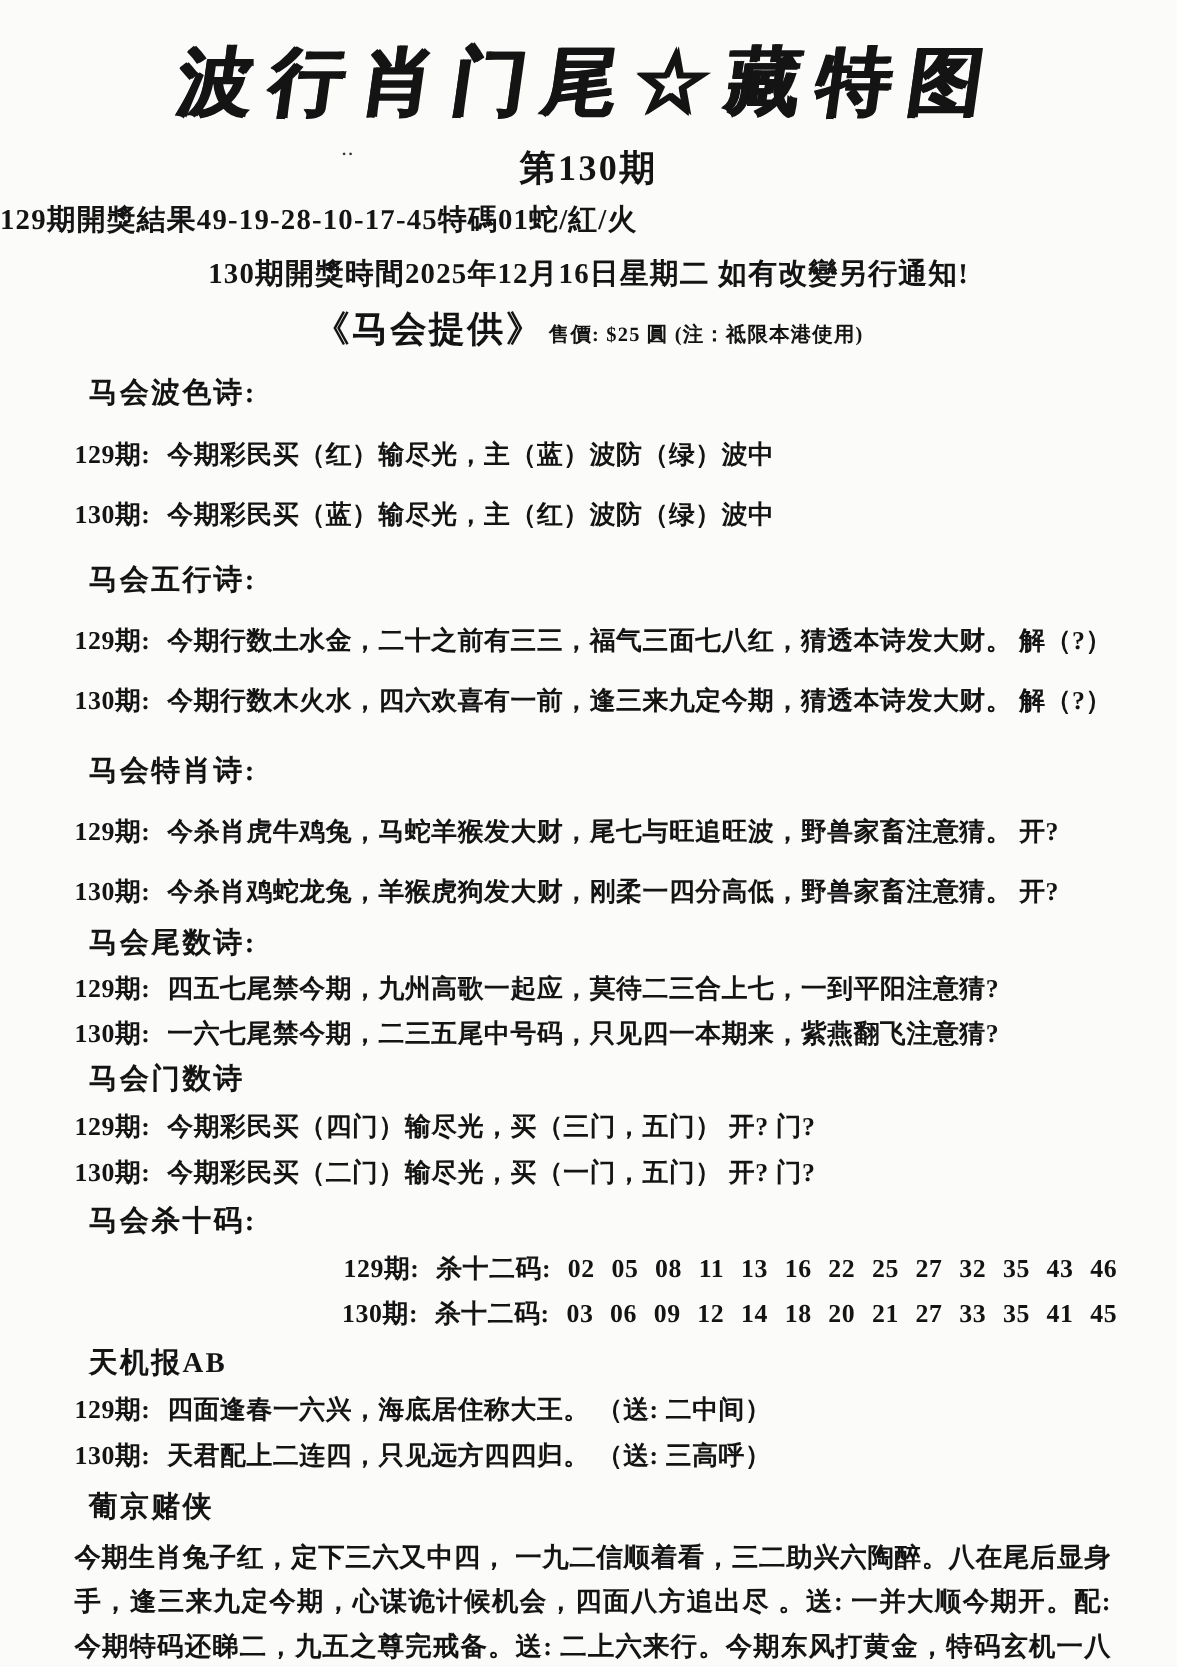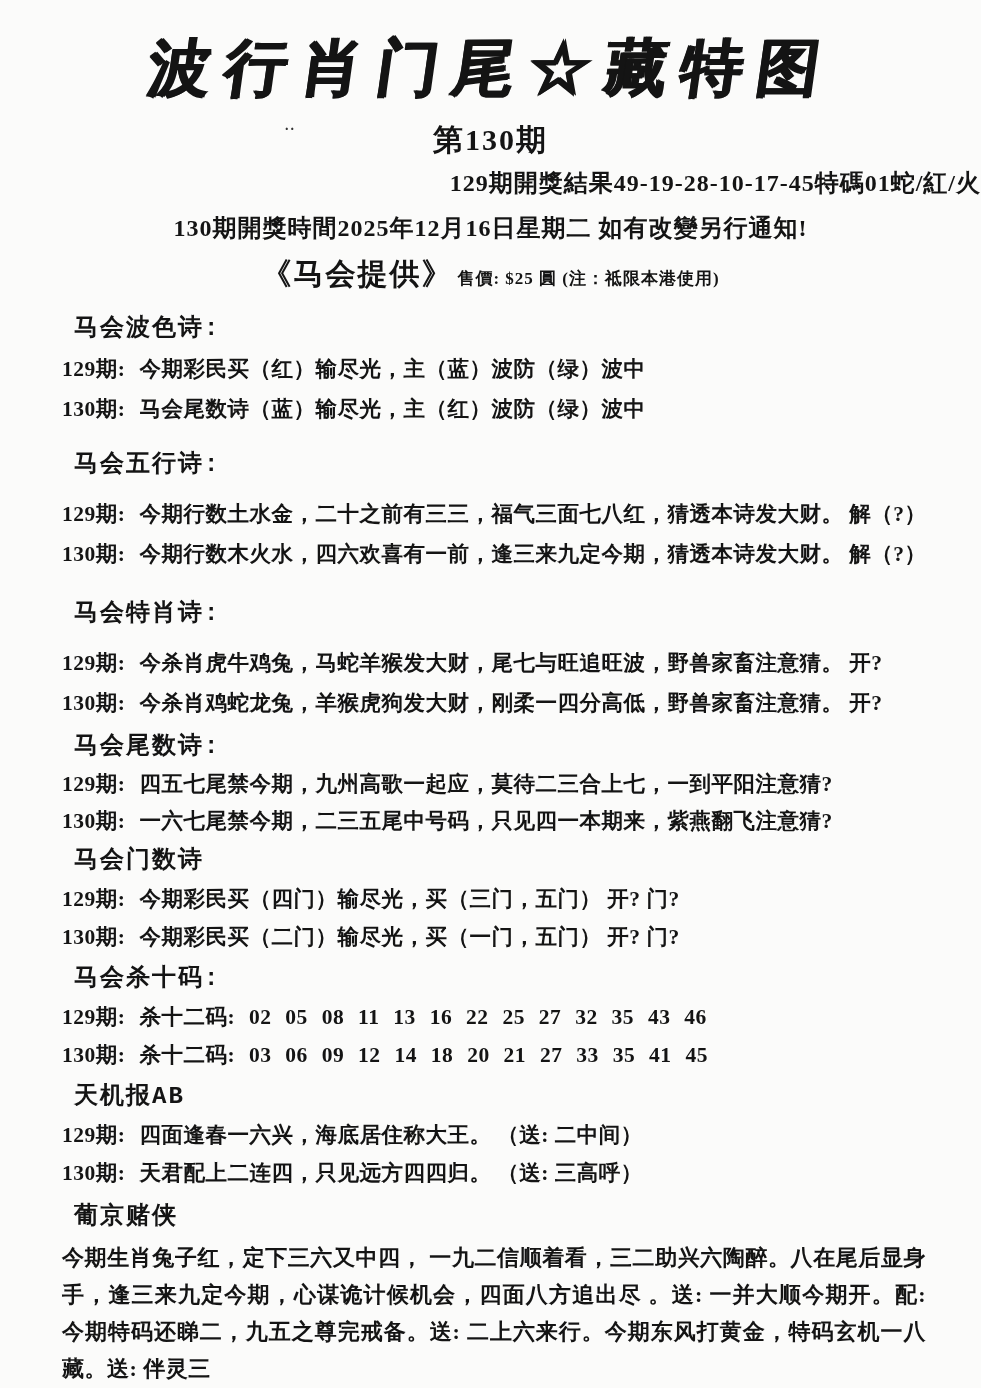--- a/index.html
+++ b/index.html
@@ -27,54 +27,54 @@
   .artifact-dots{
     position:absolute;left:285px;top:118px;
     font-size:14px;font-weight:bold;color:#333;letter-spacing:2px;
   }
   .issue{
     margin-top:10px;
     text-align:center;
     font-size:30px;font-weight:900;letter-spacing:2px;
   }
   .result-line{
-    margin-top:6px;text-align:right;
+    margin-top:6px;text-align:left;
     font-size:24px;font-weight:900;letter-spacing:1px;
   }
   .time-line{
     margin-top:13px;text-align:center;
     font-size:24px;font-weight:900;letter-spacing:1px;
   }
   .provider-line{
     margin-top:10px;text-align:center;white-space:nowrap;
   }
   .provider-name{font-size:30px;font-weight:900;letter-spacing:2px;}
   .price-note{font-size:17px;font-weight:900;letter-spacing:1px;}
   
   .content{padding-left:62px;padding-right:50px;}
   .sec-heading{
-    font-size:24px;font-weight:900;letter-spacing:2px;margin-left:12px;font-family:Liberation Mono, monospace;
+    font-size:24px;font-weight:900;letter-spacing:2px;margin-left:12px;
   }
   .row{
-    margin-top:11px;
+    margin-top:21px;
     font-size:21.5px;font-weight:900;letter-spacing:0.5px;
     white-space:nowrap;
   }
   .row-label{margin-right:14px;}
   .s0 .sec-heading{margin-top:16px;}
   .s1 .sec-heading{margin-top:24px;}
   .s1 .row.first{margin-top:20px;}
   .s2 .sec-heading{margin-top:28px;}
   .s2 .row.first{margin-top:20px;}
   .s3 .sec-heading{margin-top:12px;}
   .s3 .row{margin-top:8px;}
   .s4 .sec-heading{margin-top:8px;}
   .s4 .row{margin-top:9px;font-family:Liberation Serif, serif;}
   .s5 .sec-heading{margin-top:10px;}
-  .s5 .row{margin-top:9px;}
+  .s5 .row{margin-top:9px;text-align:right;}
   .s5 .row-text{word-spacing:8px;}
   .s6 .sec-heading{margin-top:10px;}
   .s6 .row{margin-top:9px;}
   
   .pujing-heading{
     margin-top:12px;margin-left:12px;
     font-size:24px;font-weight:900;letter-spacing:2px;
   }
   .pujing-text{
     margin-top:8px;
@@ -101,21 +101,21 @@
   </div>
 
   <div class="content">
 
     <div class="section s0">
       <div class="sec-heading">马会波色诗:</div>
       <div class="row first">
         <span class="row-label">129期:</span><span class="row-text">今期彩民买（红）输尽光，主（蓝）波防（绿）波中</span>
       </div>
       <div class="row">
-        <span class="row-label">130期:</span><span class="row-text">马会尾数诗（蓝）输尽光，主（红）波防（绿）波中</span>
+        <span class="row-label">130期:</span><span class="row-text">今期彩民买（蓝）输尽光，主（红）波防（绿）波中</span>
       </div>
     </div>
 
     <div class="section s1">
       <div class="sec-heading">马会五行诗:</div>
       <div class="row first">
         <span class="row-label">129期:</span><span class="row-text">今期行数土水金，二十之前有三三，福气三面七八红，猜透本诗发大财。 解（?）</span>
       </div>
       <div class="row">
         <span class="row-label">130期:</span><span class="row-text">今期行数木火水，四六欢喜有一前，逢三来九定今期，猜透本诗发大财。 解（?）</span>

